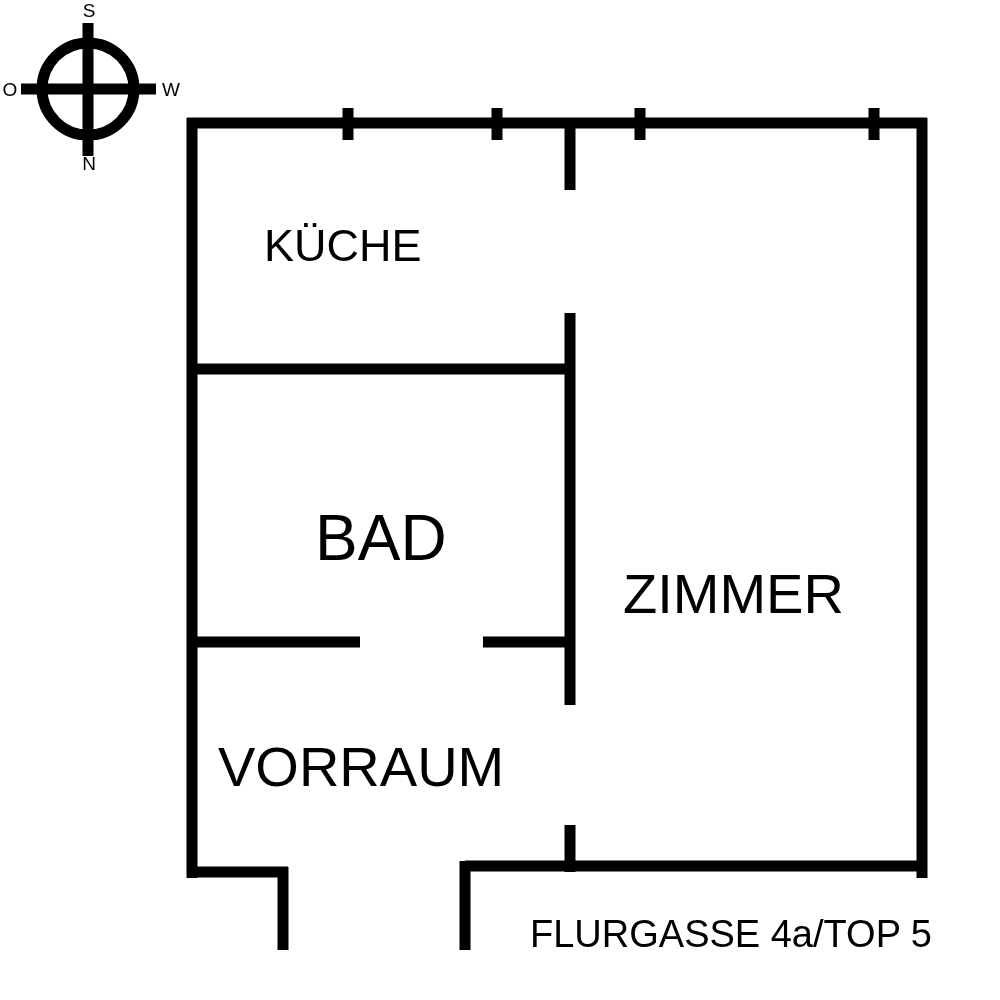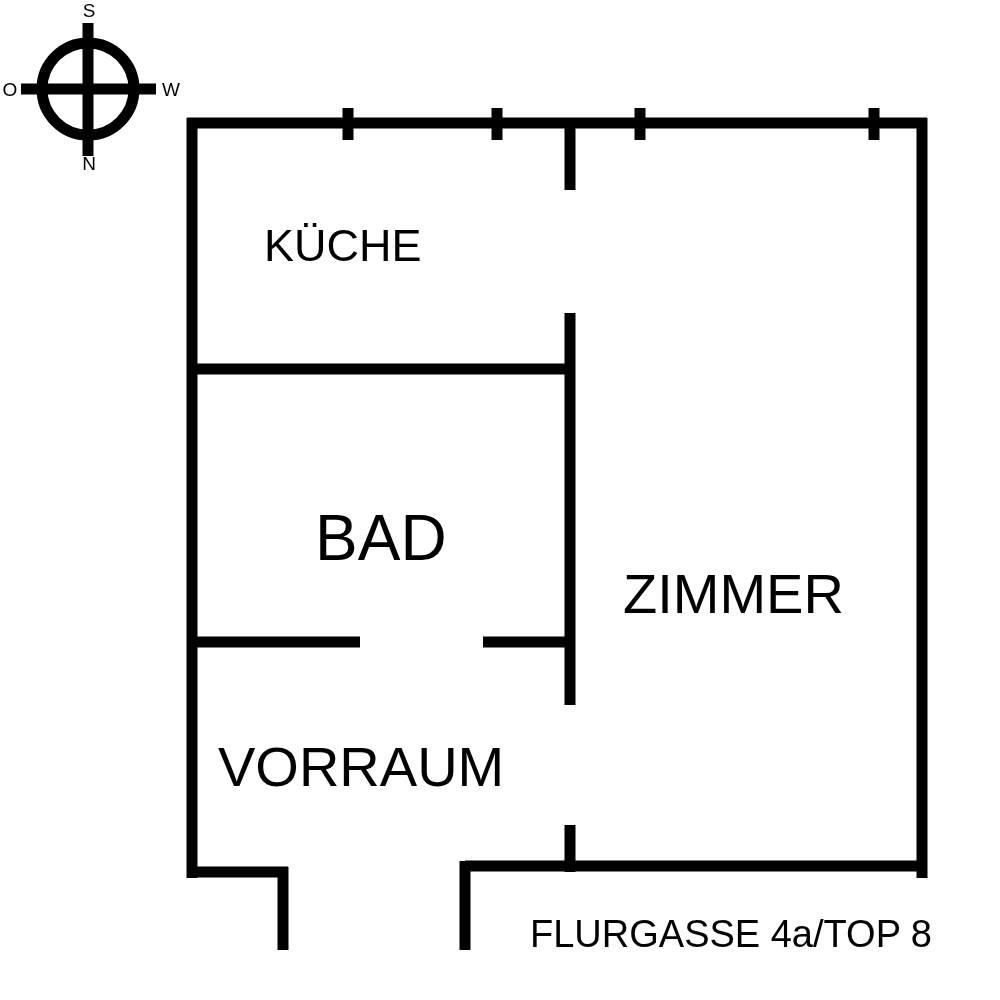--- a/index.html
+++ b/index.html
@@ -145,15 +145,15 @@
   <div class="room-label" id="label-kueche">KÜCHE</div>
 
   <div class="room-label" id="label-bad">BAD</div>
 
   <div class="room-label" id="label-wohnschlaf">
     <div>ZIMMER</div>
   </div>
 
   <div class="room-label" id="label-vorraum">VORRAUM</div>
 
-  <div id="caption-address">FLURGASSE 4a/TOP 8</div>
+  <div id="caption-address">FLURGASSE 4a/TOP 5</div>
 
 </div>
 
 </body></html>

